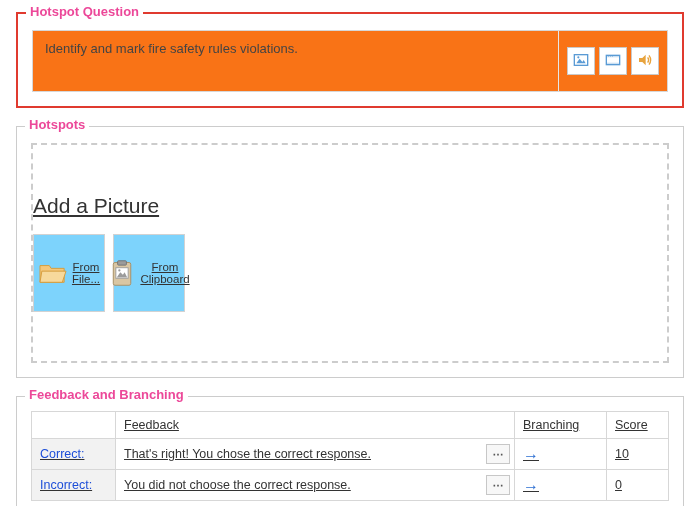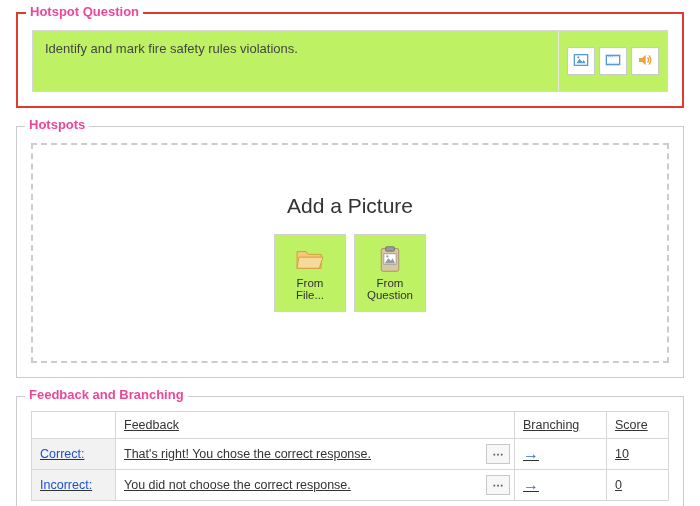--- a/index.html
+++ b/index.html
@@ -30,21 +30,21 @@
   
   .hotspot-q {
     border: 2px solid #e03a2f;
     padding: 16px 14px 14px 14px;
   }
   .hotspot-q .panel-title { top: -10px; }
   .question-row {
     display: flex;
     align-items: stretch;
     border: 1px solid #d7d7d7;
-    background: #bef264;
+    background: #f97316;
     height: 62px;
   }
   .question-text {
     flex: 1;
     padding: 10px 12px;
     font-size: 13px;
     color: #444;
   }
   .media-buttons {
     display: flex;
@@ -68,40 +68,40 @@
   
   .hotspots {
     padding: 16px 14px 14px 14px;
     margin-top: 18px;
   }
   .hotspots-inner {
     border: 2px dashed #ccc;
     height: 220px;
     display: flex;
     flex-direction: column;
-    align-items: center;
-    justify-content: center;
+    align-items: flex-start;
+    justify-content: center;
+    text-decoration: underline;
   }
   .add-title {
     font-size: 21px;
     color: #333;
     margin-bottom: 16px;
     font-weight: 400;
   }
   .src-buttons {
     display: flex;
     gap: 8px;
   }
   .src-btn {
     width: 72px;
     height: 78px;
     border: 1px solid #d2d2d2;
-    background: #bef264;
-    display: flex;
-    flex-direction: column;
+    background: #7dd3fc;
+    display: flex;
     align-items: center;
     justify-content: center;
     cursor: pointer;
     padding: 6px 6px;
     text-align: center;
     font-size: 11.5px;
     color: #333;
     gap: 4px;
   }
   .src-btn .icon-slot { width: 32px; height: 28px; display:flex; align-items:center; justify-content:center; }
@@ -224,21 +224,21 @@
       <div class="src-btn">
         <div class="icon-slot">
           <svg viewBox="0 0 32 32" width="28" height="28">
               <rect x="6" y="4" width="20" height="26" rx="2" fill="#d9c6a3" stroke="#a58a5f"></rect>
               <rect x="11" y="2" width="10" height="5" rx="1" fill="#9b9b9b" stroke="#6f6f6f"></rect>
               <rect x="9" y="10" width="14" height="12" fill="#fff" stroke="#999"></rect>
               <polygon points="10,21 14,15 17,18 19,15 22,21" fill="#9b9b9b"></polygon>
               <circle cx="13" cy="13" r="1.3" fill="#9b9b9b"></circle>
             </svg>
         </div>
-        <span>From Question</span>
+        <span>From Clipboard</span>
       </div>
     </div>
   </div>
 </div>
 
 <div class="panel fb-panel">
   <div class="panel-title">Feedback and Branching</div>
   <table class="fb-table">
     <thead>
       <tr>

